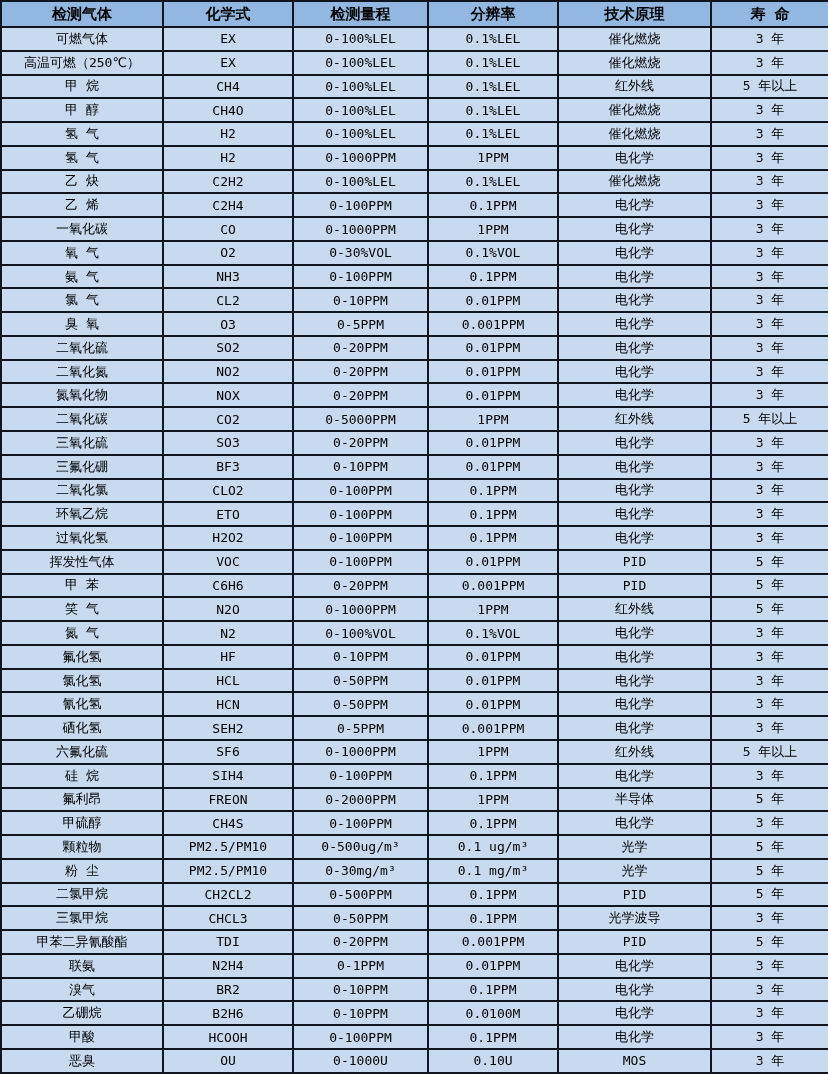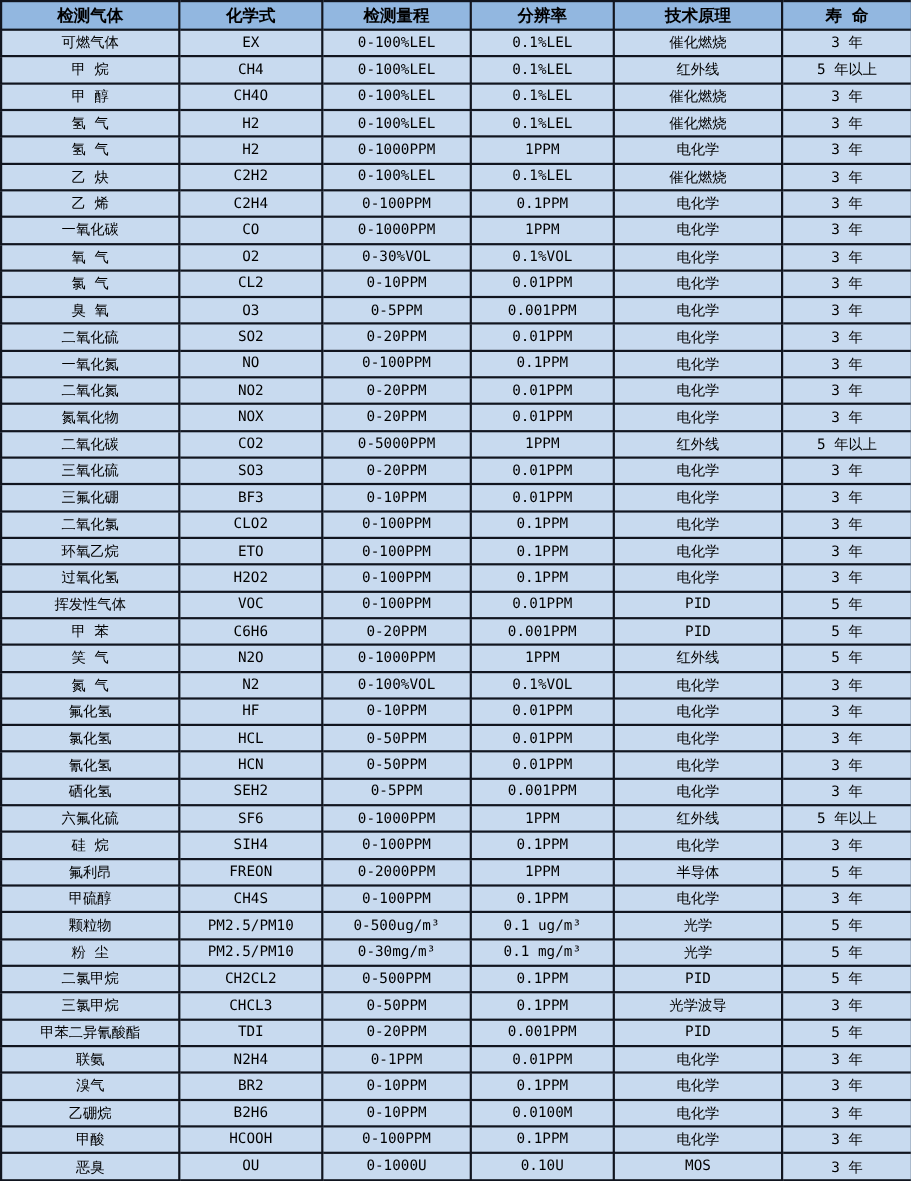--- a/index.html
+++ b/index.html
@@ -63,20 +63,28 @@
   <tbody>
       <tr>
         <td>可燃气体</td>
         <td>EX</td>
         <td>0-100%LEL</td>
         <td>0.1%LEL</td>
         <td>催化燃烧</td>
         <td>3 年</td>
       </tr>
       <tr>
+        <td>高温可燃（250℃）</td>
+        <td>EX</td>
+        <td>0-100%LEL</td>
+        <td>0.1%LEL</td>
+        <td>催化燃烧</td>
+        <td>3 年</td>
+      </tr>
+      <tr>
         <td>甲 烷</td>
         <td>CH4</td>
         <td>0-100%LEL</td>
         <td>0.1%LEL</td>
         <td>红外线</td>
         <td>5 年以上</td>
       </tr>
       <tr>
         <td>甲 醇</td>
         <td>CH4O</td>
@@ -127,48 +135,48 @@
       </tr>
       <tr>
         <td>氧 气</td>
         <td>O2</td>
         <td>0-30%VOL</td>
         <td>0.1%VOL</td>
         <td>电化学</td>
         <td>3 年</td>
       </tr>
       <tr>
+        <td>氨 气</td>
+        <td>NH3</td>
+        <td>0-100PPM</td>
+        <td>0.1PPM</td>
+        <td>电化学</td>
+        <td>3 年</td>
+      </tr>
+      <tr>
         <td>氯 气</td>
         <td>CL2</td>
         <td>0-10PPM</td>
         <td>0.01PPM</td>
         <td>电化学</td>
         <td>3 年</td>
       </tr>
       <tr>
         <td>臭 氧</td>
         <td>O3</td>
         <td>0-5PPM</td>
         <td>0.001PPM</td>
         <td>电化学</td>
         <td>3 年</td>
       </tr>
       <tr>
         <td>二氧化硫</td>
         <td>SO2</td>
         <td>0-20PPM</td>
         <td>0.01PPM</td>
-        <td>电化学</td>
-        <td>3 年</td>
-      </tr>
-      <tr>
-        <td>一氧化氮</td>
-        <td>NO</td>
-        <td>0-100PPM</td>
-        <td>0.1PPM</td>
         <td>电化学</td>
         <td>3 年</td>
       </tr>
       <tr>
         <td>二氧化氮</td>
         <td>NO2</td>
         <td>0-20PPM</td>
         <td>0.01PPM</td>
         <td>电化学</td>
         <td>3 年</td>

